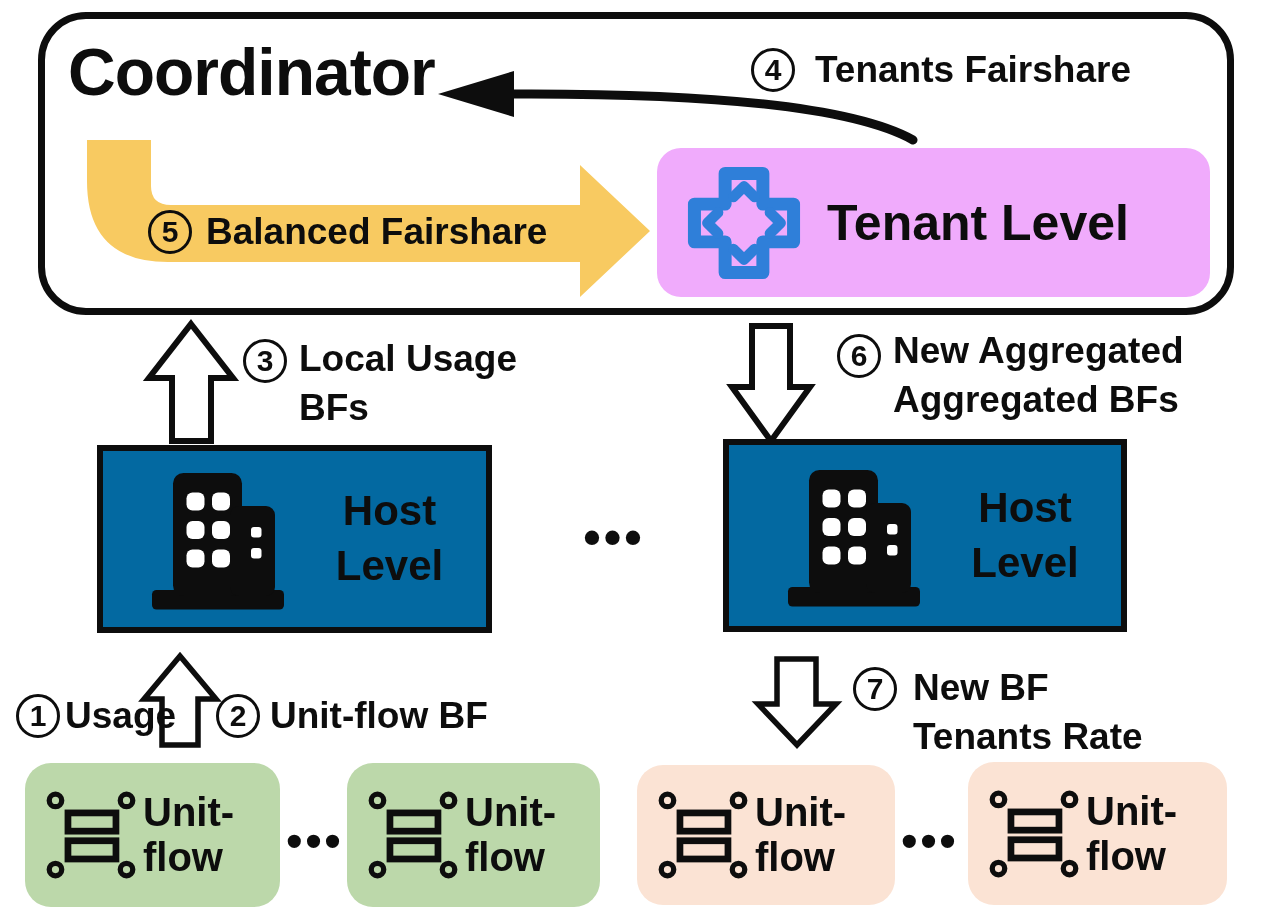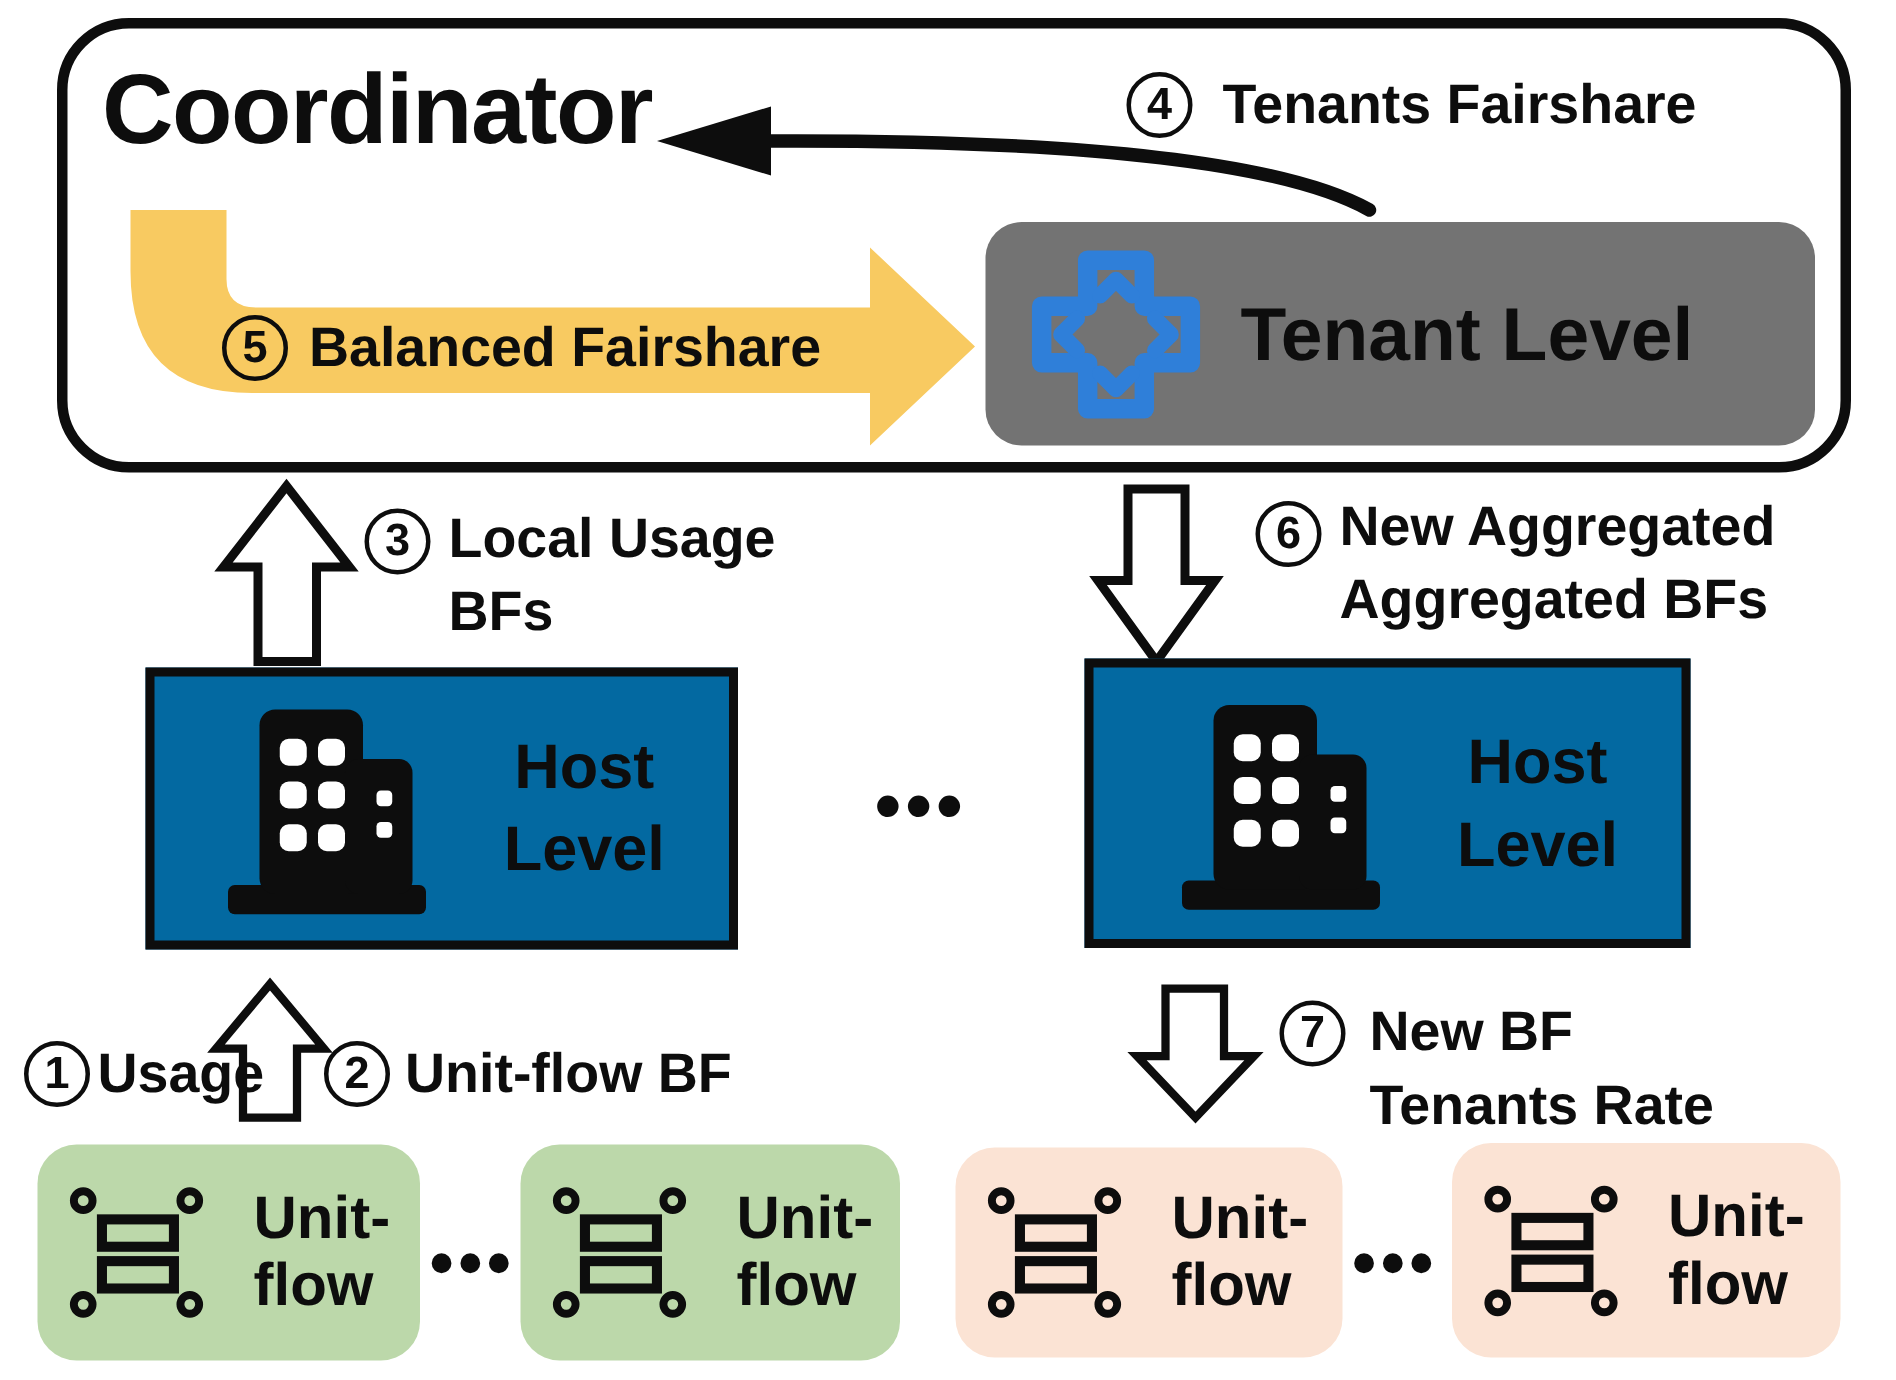--- a/index.html
+++ b/index.html
@@ -11,36 +11,36 @@
   
   .coordinator-box{
     left:38px;top:12px;width:1196px;height:303px;box-sizing:border-box;
     border:7px solid #0d0d0d;border-radius:48px;background:#ffffff;
   }
   .coordinator-title{
     left:68px;top:34px;font-size:66px;font-weight:700;letter-spacing:-1px;white-space:nowrap;
   }
   
   .tenant-box{
-    left:657px;top:148px;width:553px;height:149px;background:#737373;border-radius:24px;
+    left:657px;top:148px;width:553px;height:149px;background:#f0abfc;border-radius:24px;
     display:flex;align-items:center;padding-left:28px;box-sizing:border-box;gap:24px;
   }
   .tenant-label{font-size:50px;font-weight:700;white-space:nowrap;}
   
   .host-box{
     box-sizing:border-box;border:6px solid #0d0d0d;background:#0369a1;
     display:flex;align-items:center;padding-left:40px;padding-right:10px;gap:10px;
   }
   .host-left{left:97px;top:445px;width:395px;height:188px;}
   .host-right{left:723px;top:439px;width:404px;height:193px;padding-left:50px;}
   .host-label{flex:1;text-align:center;font-size:42px;font-weight:700;line-height:1.3;}
   
   .uf-box{
     border-radius:26px;display:flex;align-items:center;box-sizing:border-box;
-    padding-left:18px;gap:30px;
+    padding-left:18px;gap:4px;
   }
   .uf-green{background:#BCD8AA;}
   .uf-pink{background:#FBE3D4;}
   .uf-1{left:25px;top:763px;width:255px;height:144px;}
   .uf-2{left:347px;top:763px;width:253px;height:144px;}
   .uf-3{left:637px;top:765px;width:258px;height:140px;}
   .uf-4{left:968px;top:762px;width:259px;height:143px;}
   .uf-label{font-size:40px;font-weight:700;line-height:1.12;white-space:nowrap;}
   
   .dots{font-size:46px;font-weight:700;letter-spacing:3px;line-height:1;white-space:nowrap;}

